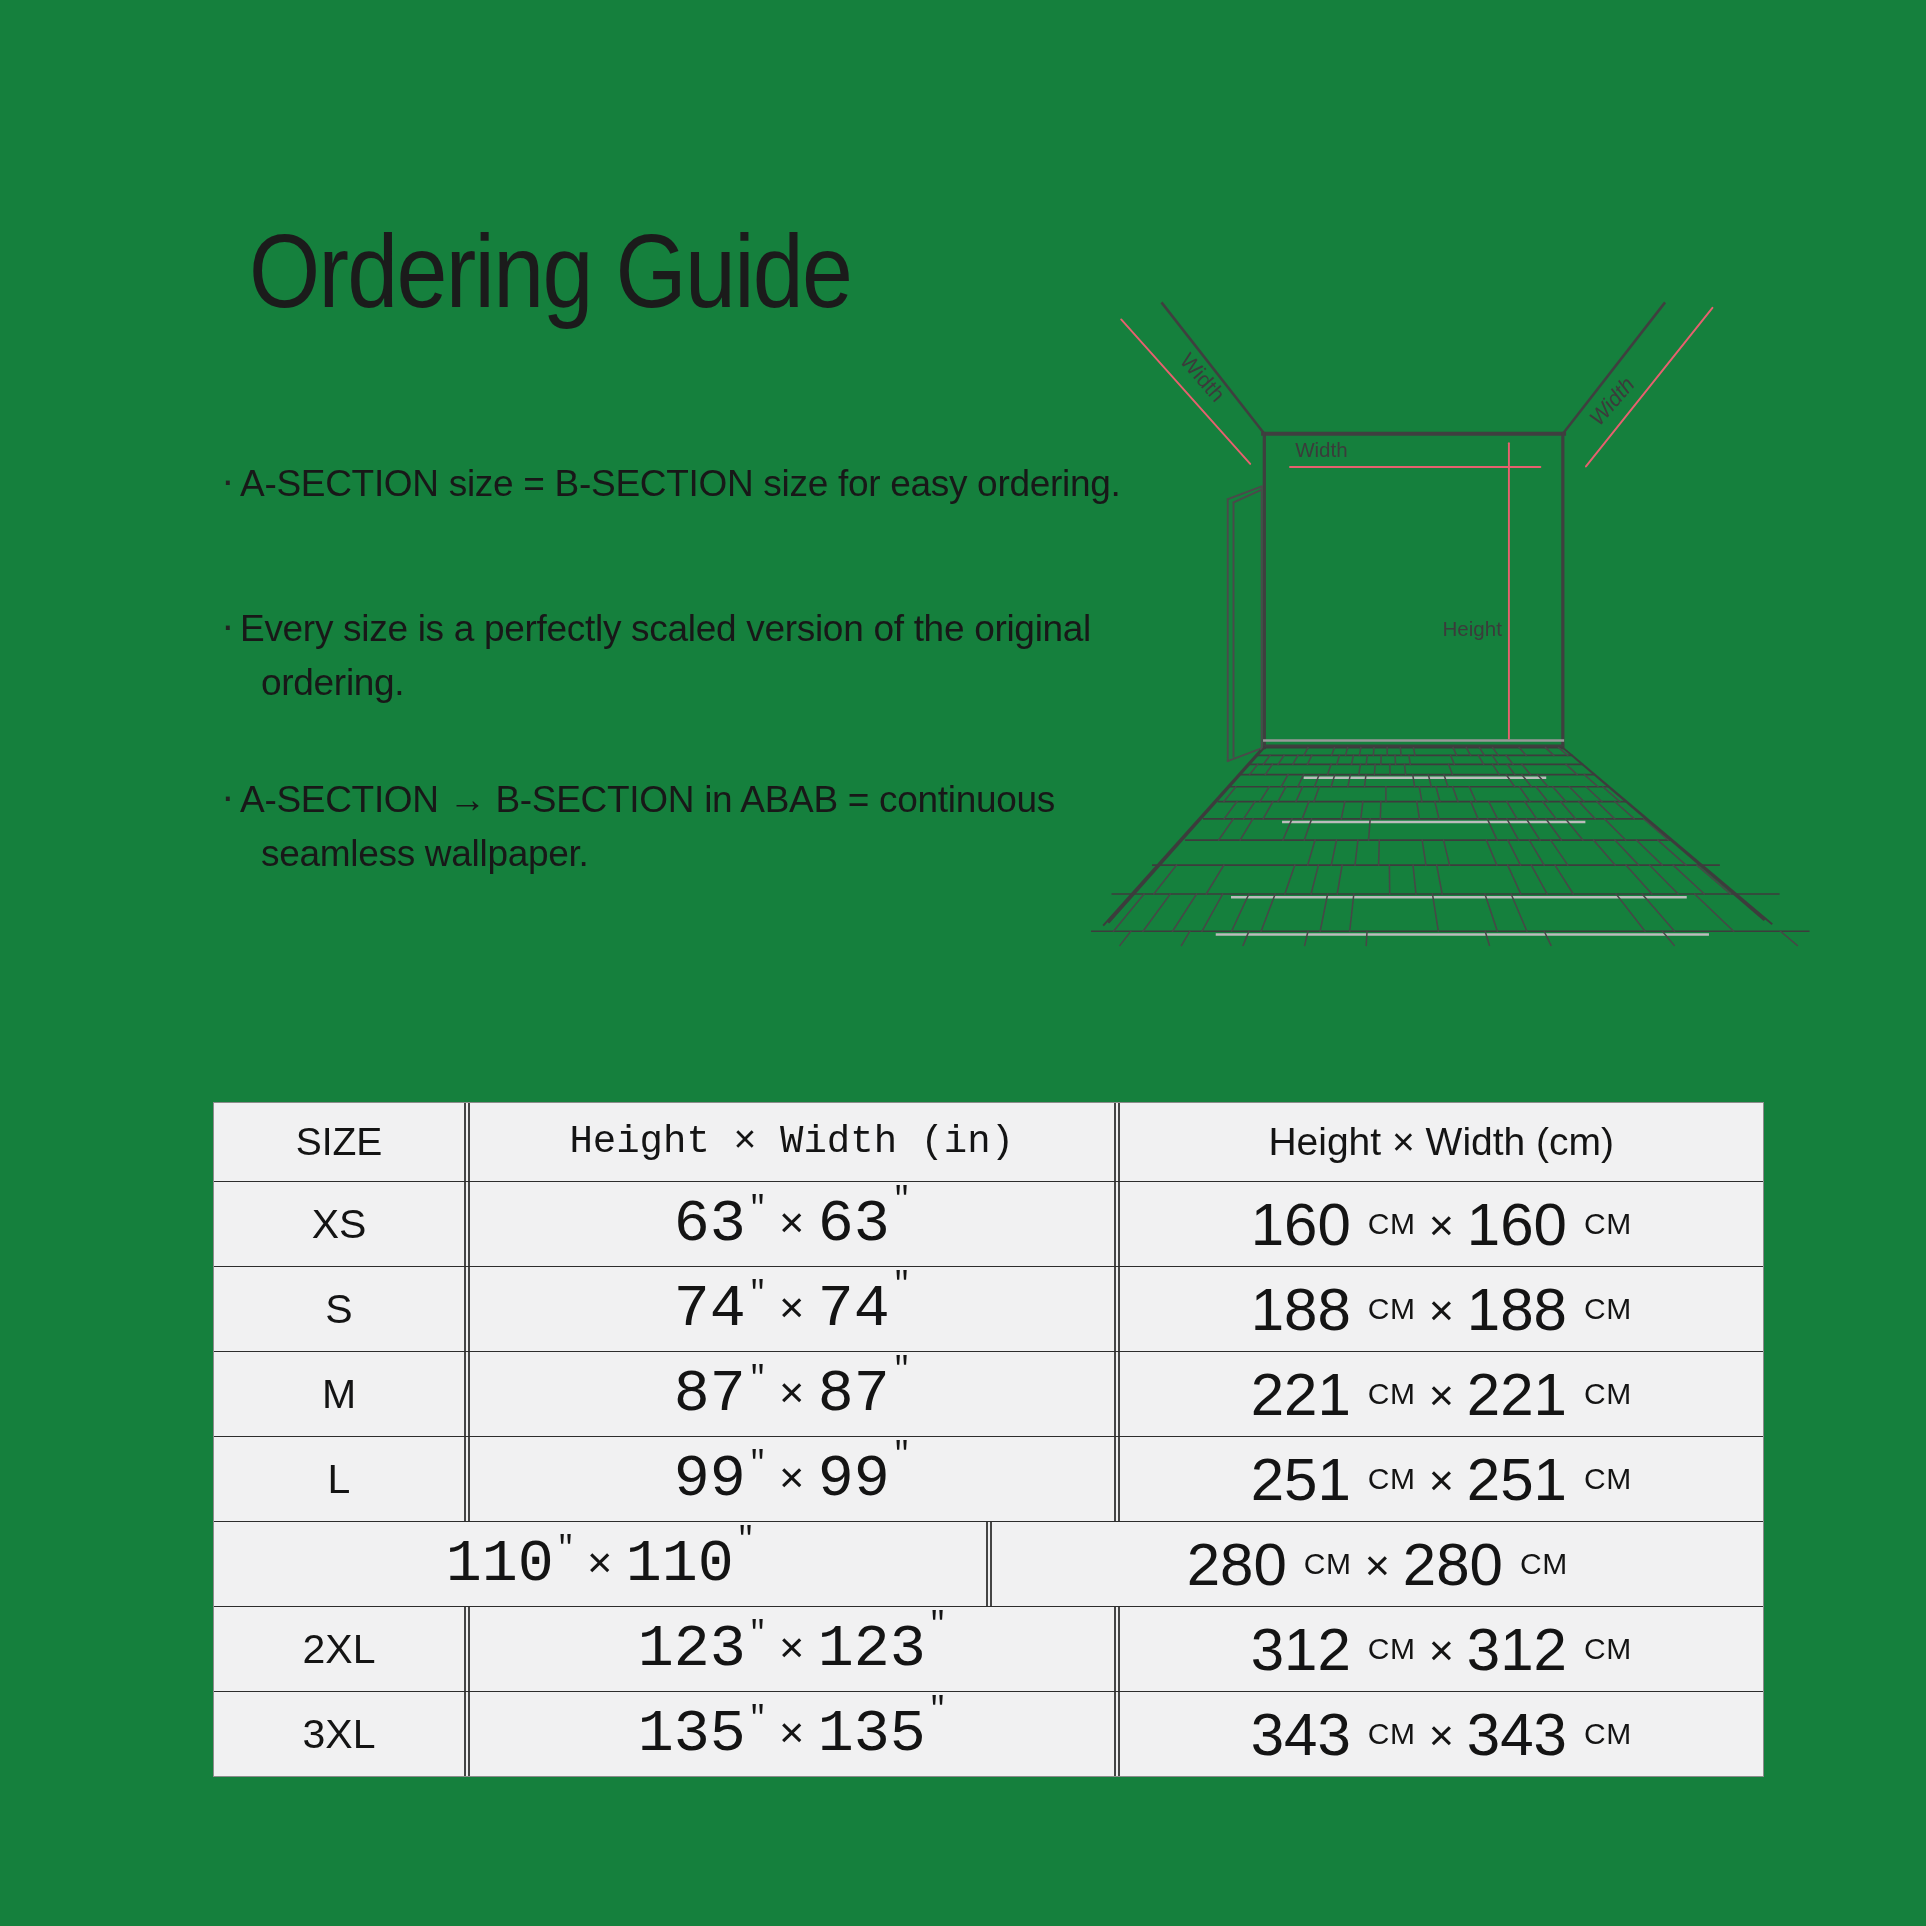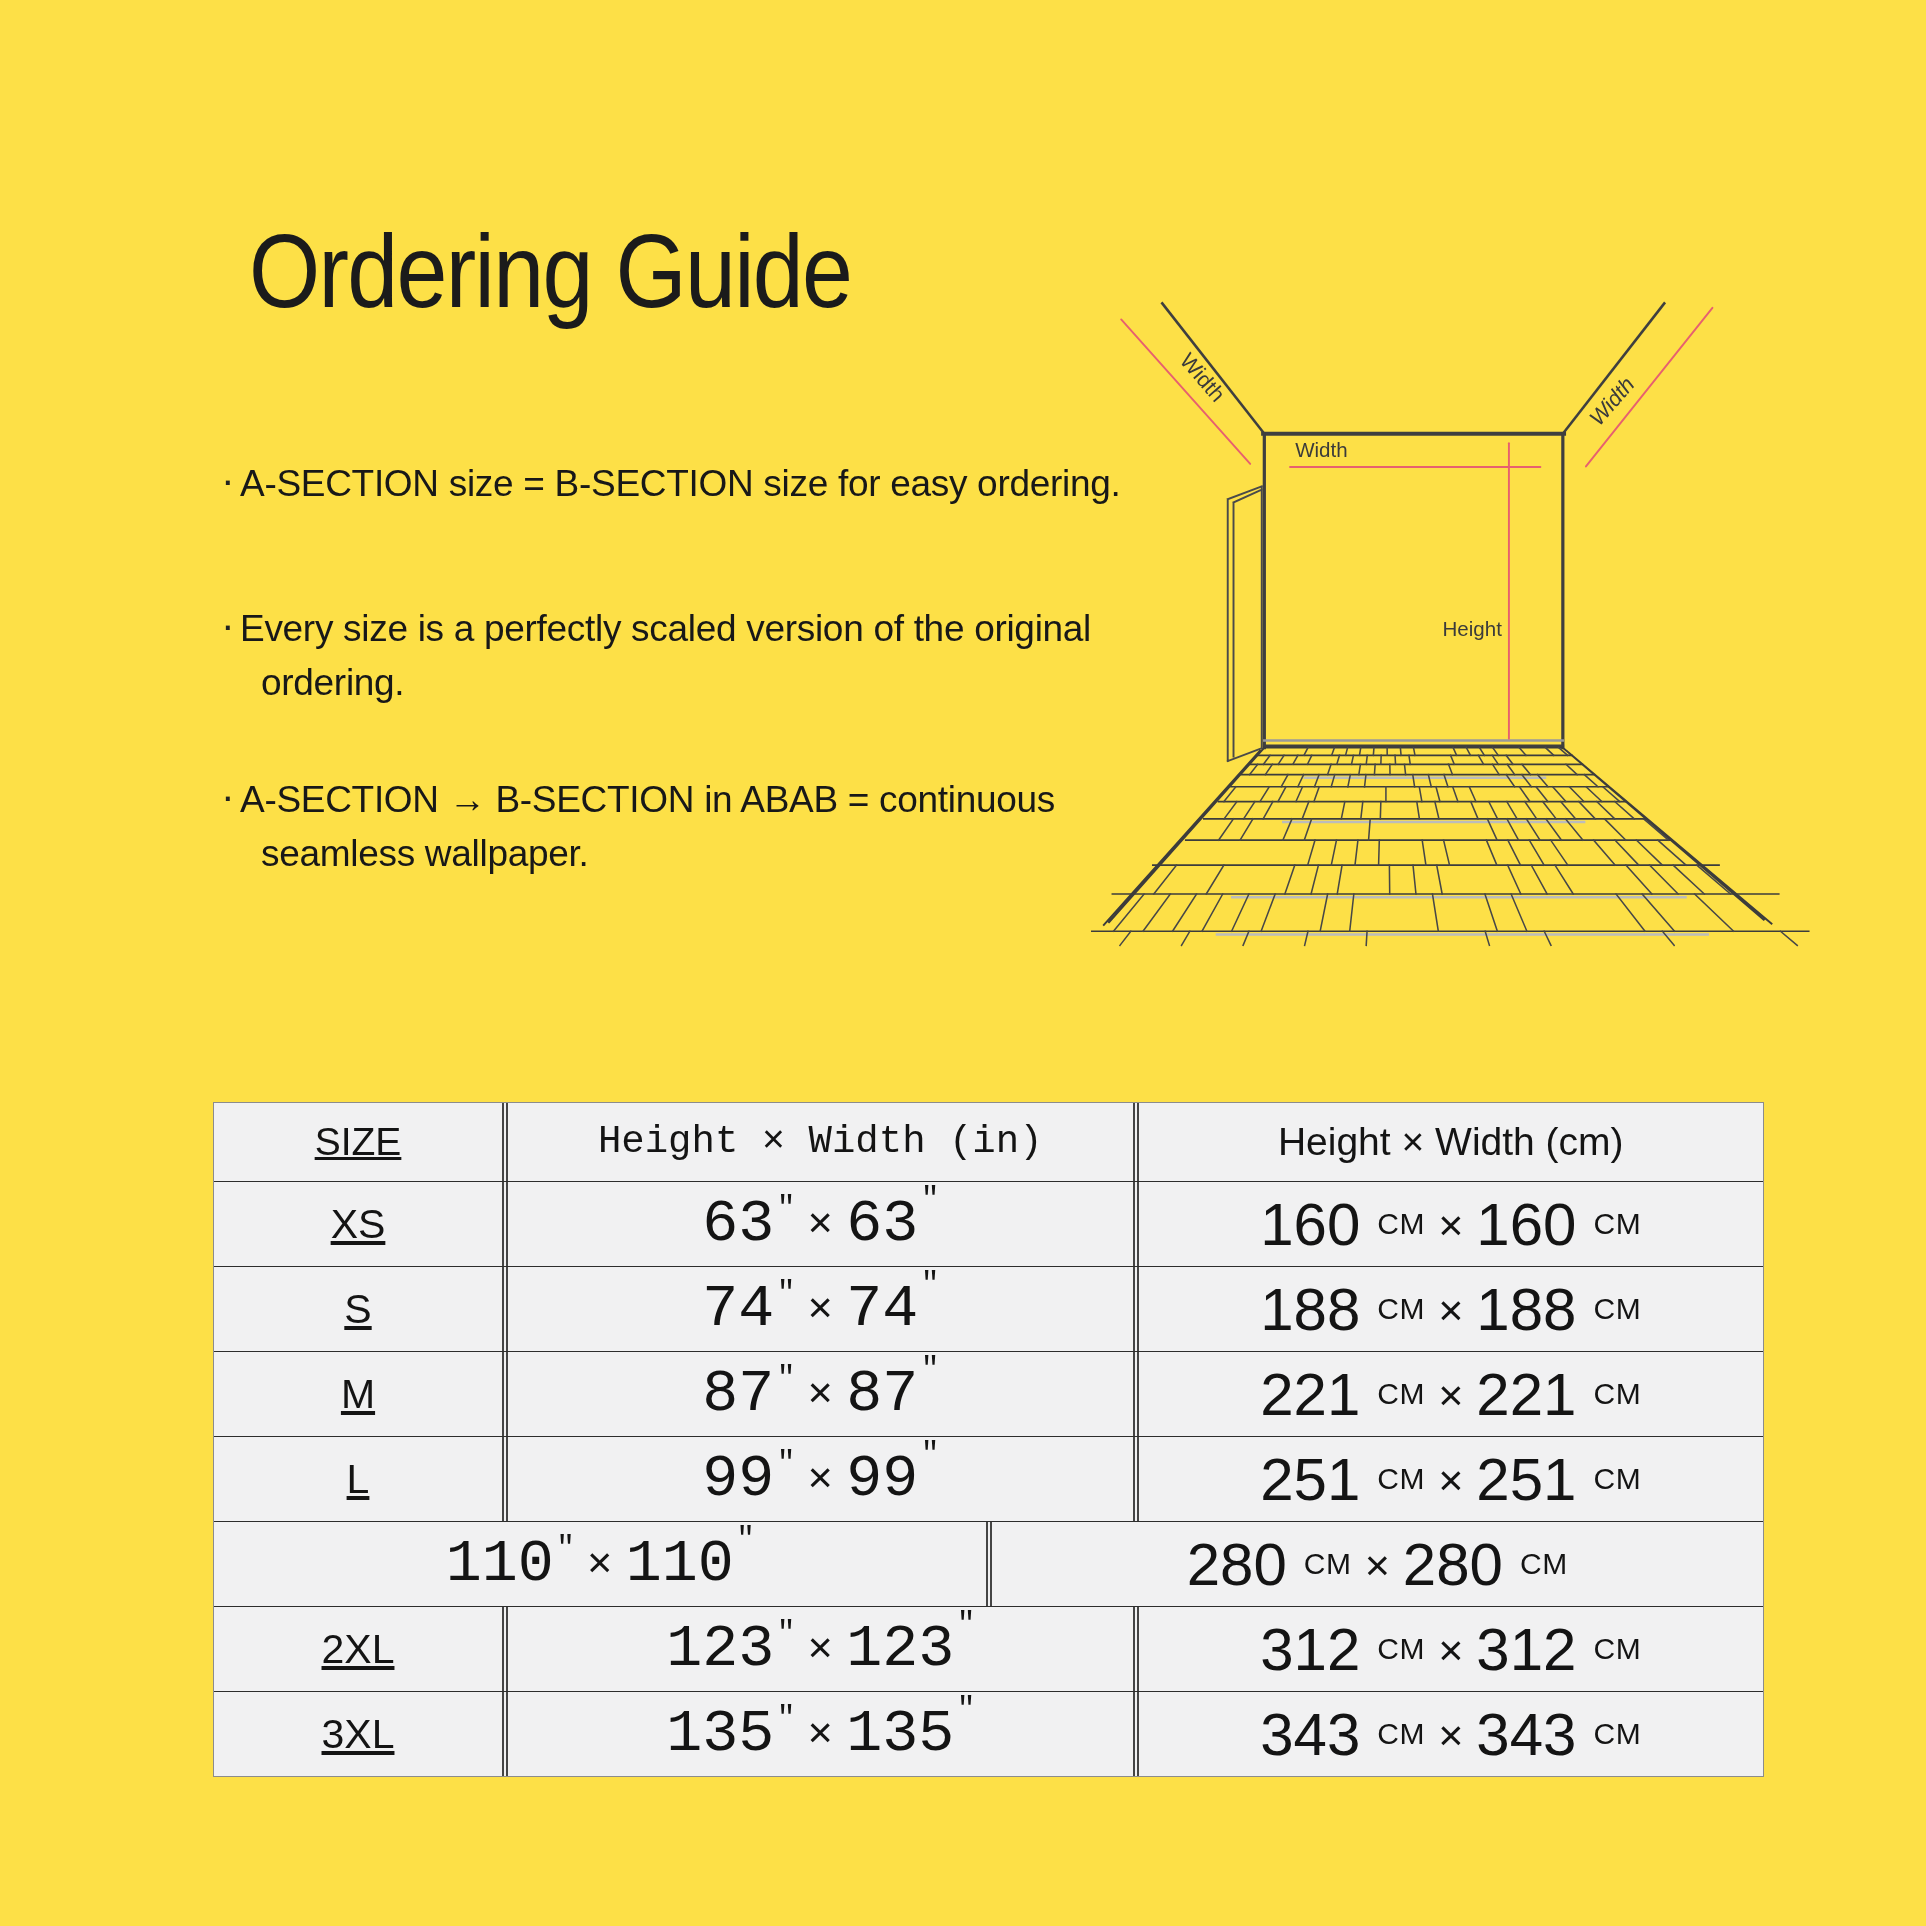--- a/index.html
+++ b/index.html
@@ -1,19 +1,19 @@
 <!DOCTYPE html>
 <html style="font-size:10.3px"><head>
 <meta charset="utf-8">
 <style>
   * { margin:0; padding:0; box-sizing:border-box; }
   html,body { width:1926px; height:1926px; background:#ffffff; overflow:hidden; }
   body { font-family:"Liberation Sans", sans-serif; color:#1a1a1a; position:relative; }
 
-  .page { position:absolute; inset:0; width:1926px; height:1926px; background:#fde047; }
+  .page { position:absolute; inset:0; width:1926px; height:1926px; background:#15803d; }
 
   
   .title {
     position:absolute; left:249px; top:212px;
     font-size:104px; font-weight:400; letter-spacing:-1.9px; color:#1b1b1b;
     transform:scaleX(0.88); transform-origin:left top; white-space:nowrap;
   }
 
   
   .bullet { position:absolute; left:221px; font-size:37px; line-height:54px; color:#181818; letter-spacing:-0.3px; }
@@ -32,21 +32,21 @@
   .size-table {
     position:absolute; left:213px; top:1102px; width:1551px;
     border:1.9px solid #8c8c8c; background:#f1f1f2;
   }
   .trow { display:flex; height:85px; border-top:1.9px solid #2d2d2d; }
   .trow.thead { height:78px; border-top:none; }
   .tcell {
     display:flex; align-items:center; justify-content:center;
     font-size:60px; color:#141414; white-space:nowrap;
   }
-  .c-size { width:294px; border-right:6.4px double #454545; font-size:41px;text-decoration:underline; }
+  .c-size { width:256px; border-right:6.4px double #454545; font-size:41px; }
   .c-in  { flex:1 1 0; border-right:6.4px double #454545;font-family:Liberation Mono, monospace; }
   .c-cm  { flex:1 1 0; }
   .thead .tcell { font-size:39px; }
   .pr  { font-size:0.52em; position:relative; top:-0.5em;  margin-left:2.6px; letter-spacing:-1.3px; }
   .pr2 { font-size:0.52em; position:relative; top:-0.78em; margin-left:2.6px; letter-spacing:-1.3px; }
   .cmu { font-size:0.5em; letter-spacing:0.6px; margin-left:17px; }
   .x   { font-size:0.72em; margin:0 13px; position:relative; top:0.04em; }
 </style>
 </head>
 <body>

